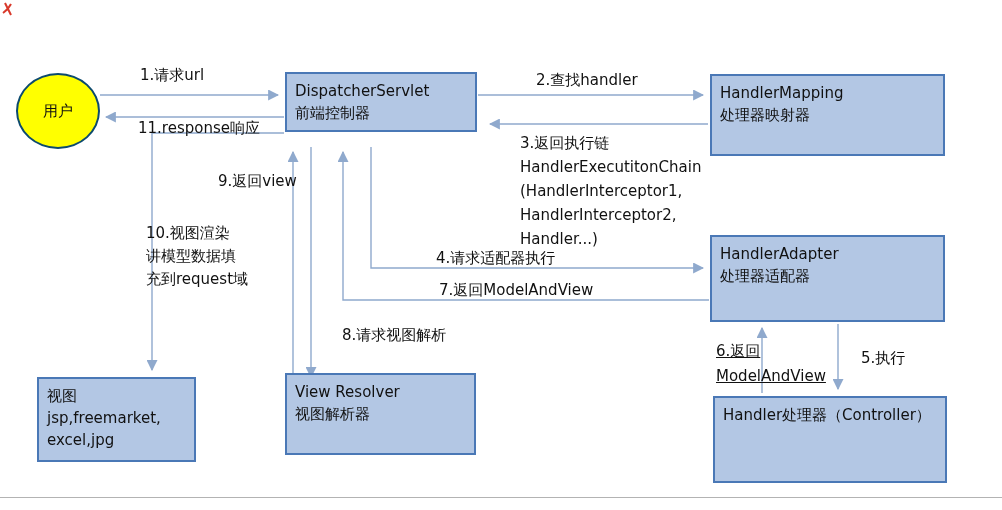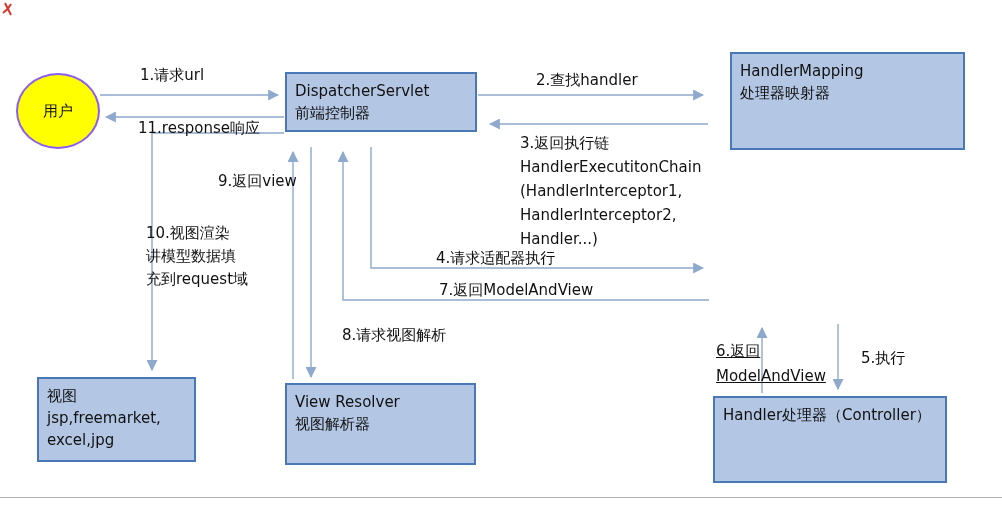--- a/index.html
+++ b/index.html
@@ -22,21 +22,21 @@
     box-sizing:border-box;
     padding:6px 8px;
     font-size:15px;
     line-height:22px;
   }
   .node-line { white-space:nowrap; }
   .actor {
     position:absolute;
     left:16px; top:73px; width:84px; height:76px;
     background:#ffff00;
-    border:2px solid #8b5cf6;
+    border:2px solid #0c4a6e;
     border-radius:50%;
     box-sizing:border-box;
     display:flex; align-items:center; justify-content:center;
     font-size:15px;
   }
   .edge-label {
     position:absolute;
     font-size:15px;
     white-space:nowrap;
     margin-left:12px;
@@ -84,31 +84,35 @@
 
   <div class="actor">
     <span>用户</span>
   </div>
 
   <div class="node" style="left:285px; top:72px; width:192px; height:60px;">
     <div class="node-line">DispatcherServlet</div>
     <div class="node-line">前端控制器</div>
   </div>
 
-  <div class="node" style="left:710px; top:52px; width:235px; height:98px;margin-left:20px;">
+  <div class="node" style="left:710px; top:74px; width:235px; height:82px;">
     <div class="node-line">HandlerMapping</div>
     <div class="node-line">处理器映射器</div>
   </div>
 
+  <div class="node" style="left:710px; top:235px; width:235px; height:87px;">
+    <div class="node-line">HandlerAdapter</div>
+    <div class="node-line">处理器适配器</div>
+  </div>
 
   <div class="node" style="left:713px; top:396px; width:234px; height:87px;">
     <div class="node-line">Handler处理器（Controller）</div>
   </div>
 
-  <div class="node" style="left:285px; top:383px; width:191px; height:82px;">
+  <div class="node" style="left:285px; top:373px; width:191px; height:82px;">
     <div class="node-line">View Resolver</div>
     <div class="node-line">视图解析器</div>
   </div>
 
   <div class="node" style="left:37px; top:377px; width:159px; height:85px;">
     <div class="node-line">视图</div>
     <div class="node-line">jsp,freemarket,</div>
     <div class="node-line">excel,jpg</div>
   </div>
 

